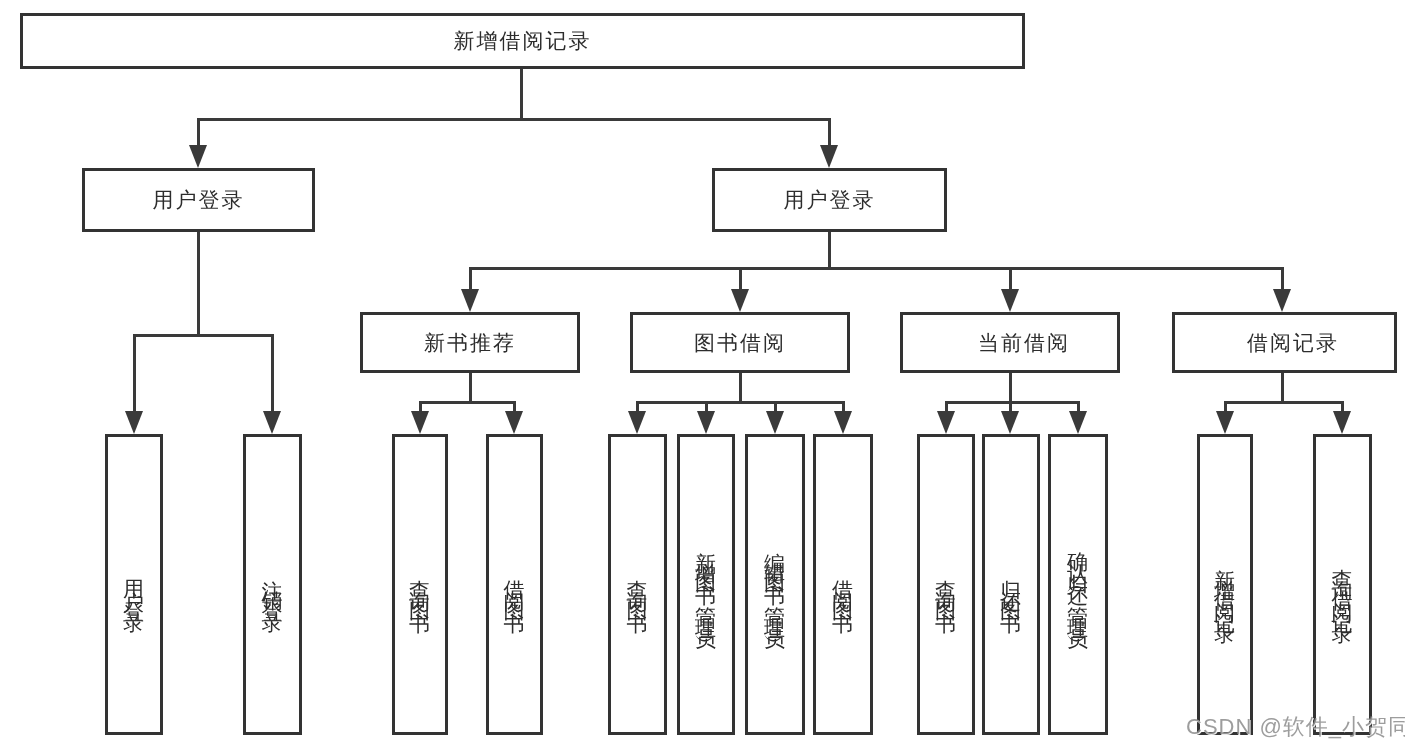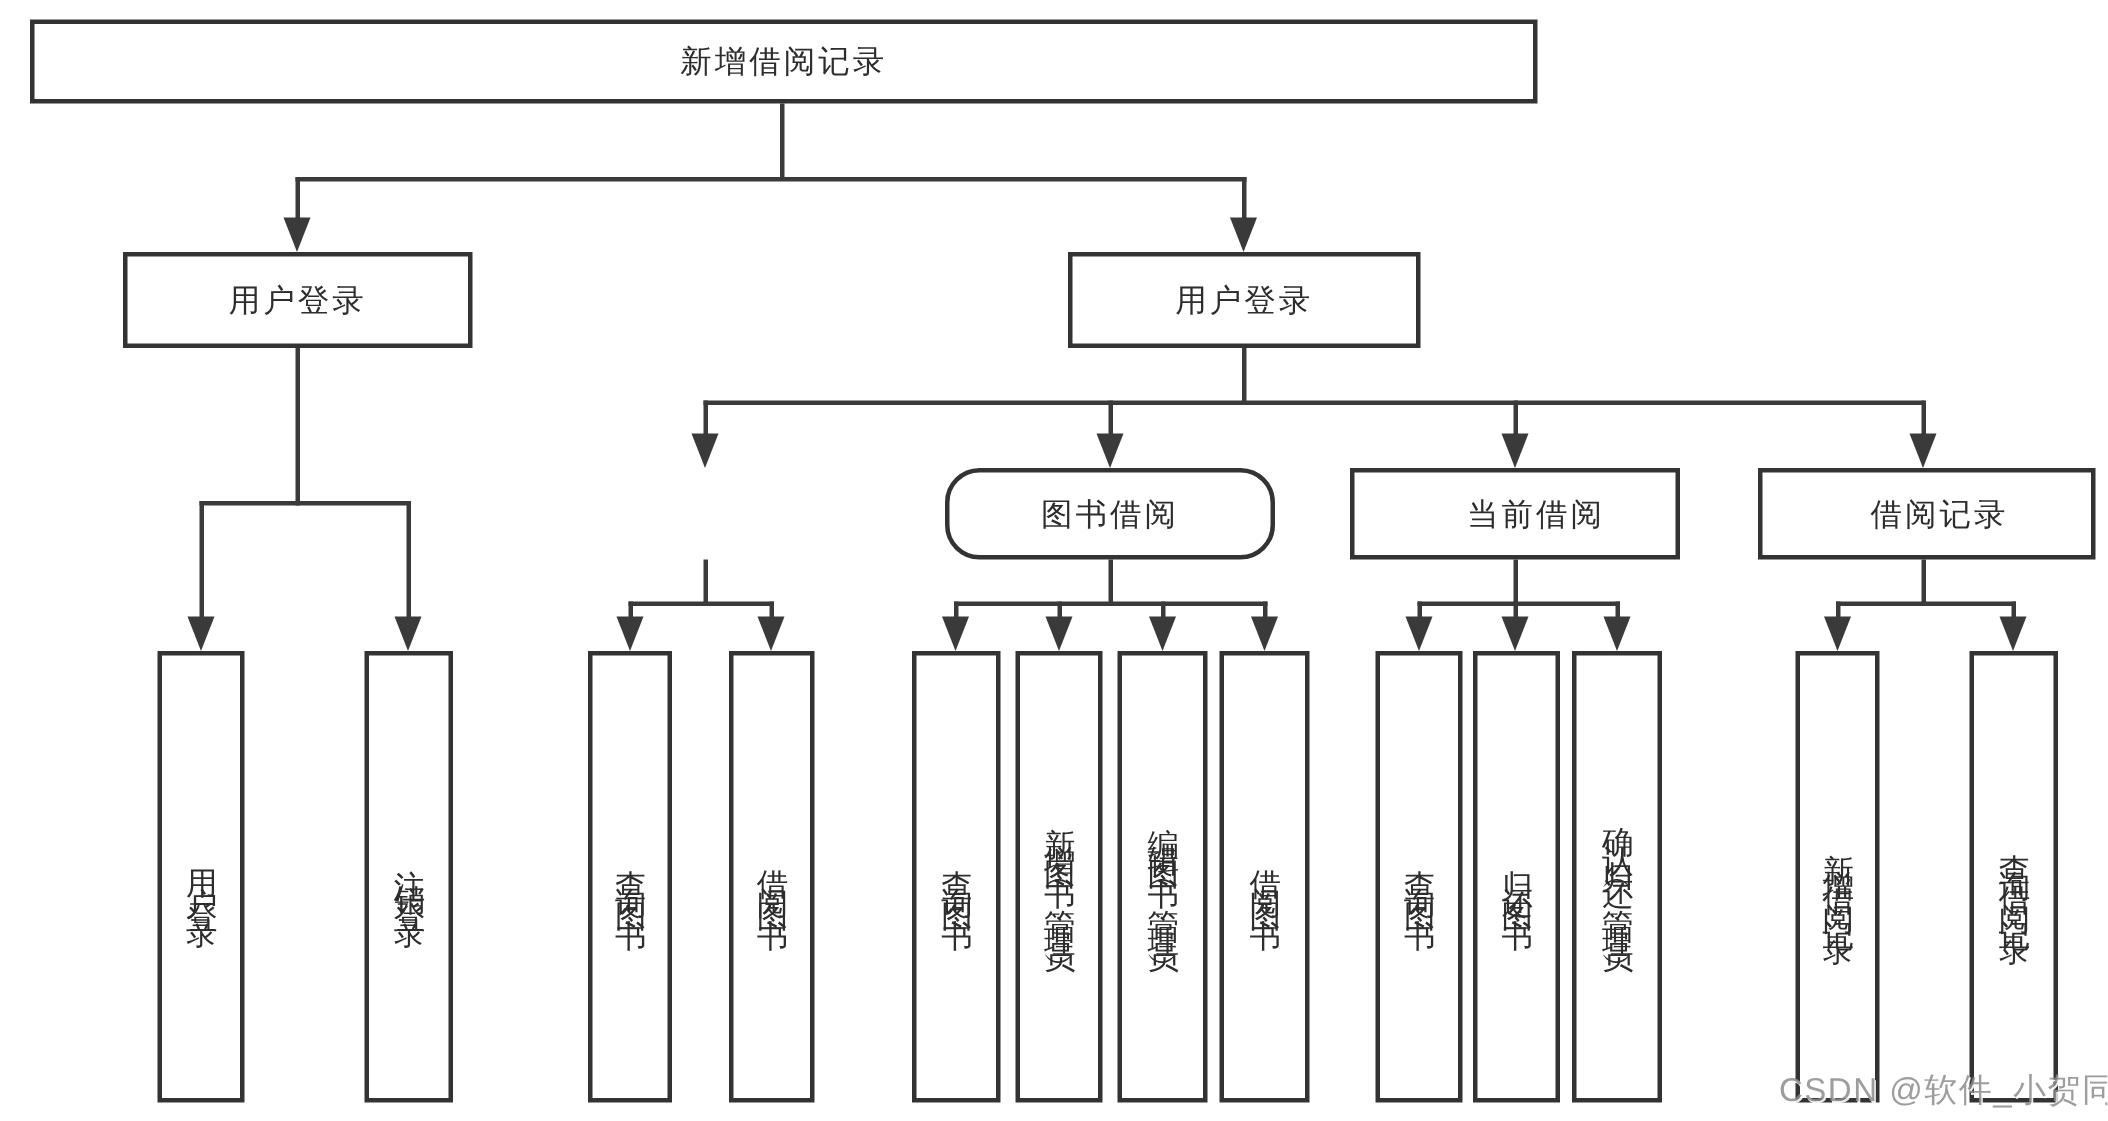--- a/index.html
+++ b/index.html
@@ -40,21 +40,24 @@
     <span class="hlabel">新增借阅记录</span>
   </div>
 
   <div class="box" style="left:82px;top:168px;width:233px;height:64px;">
     <span class="hlabel">用户登录</span>
   </div>
   <div class="box" style="left:712px;top:168px;width:235px;height:64px;">
     <span class="hlabel">用户登录</span>
   </div>
 
-  <div class="box" style="left:630px;top:312px;width:220px;height:61px;border-radius:23px;">
+  <div class="box" style="left:360px;top:312px;width:220px;height:61px;">
+    <span class="hlabel">新书推荐</span>
+  </div>
+  <div class="box" style="left:630px;top:312px;width:220px;height:61px;">
     <span class="hlabel">图书借阅</span>
   </div>
   <div class="box" style="left:900px;top:312px;width:220px;height:61px;padding-left:28px;">
     <span class="hlabel">当前借阅</span>
   </div>
   <div class="box" style="left:1172px;top:312px;width:225px;height:61px;padding-left:17px;">
     <span class="hlabel">借阅记录</span>
   </div>
 
   <div class="box" style="left:105px;top:434px;width:58px;height:301px;">

